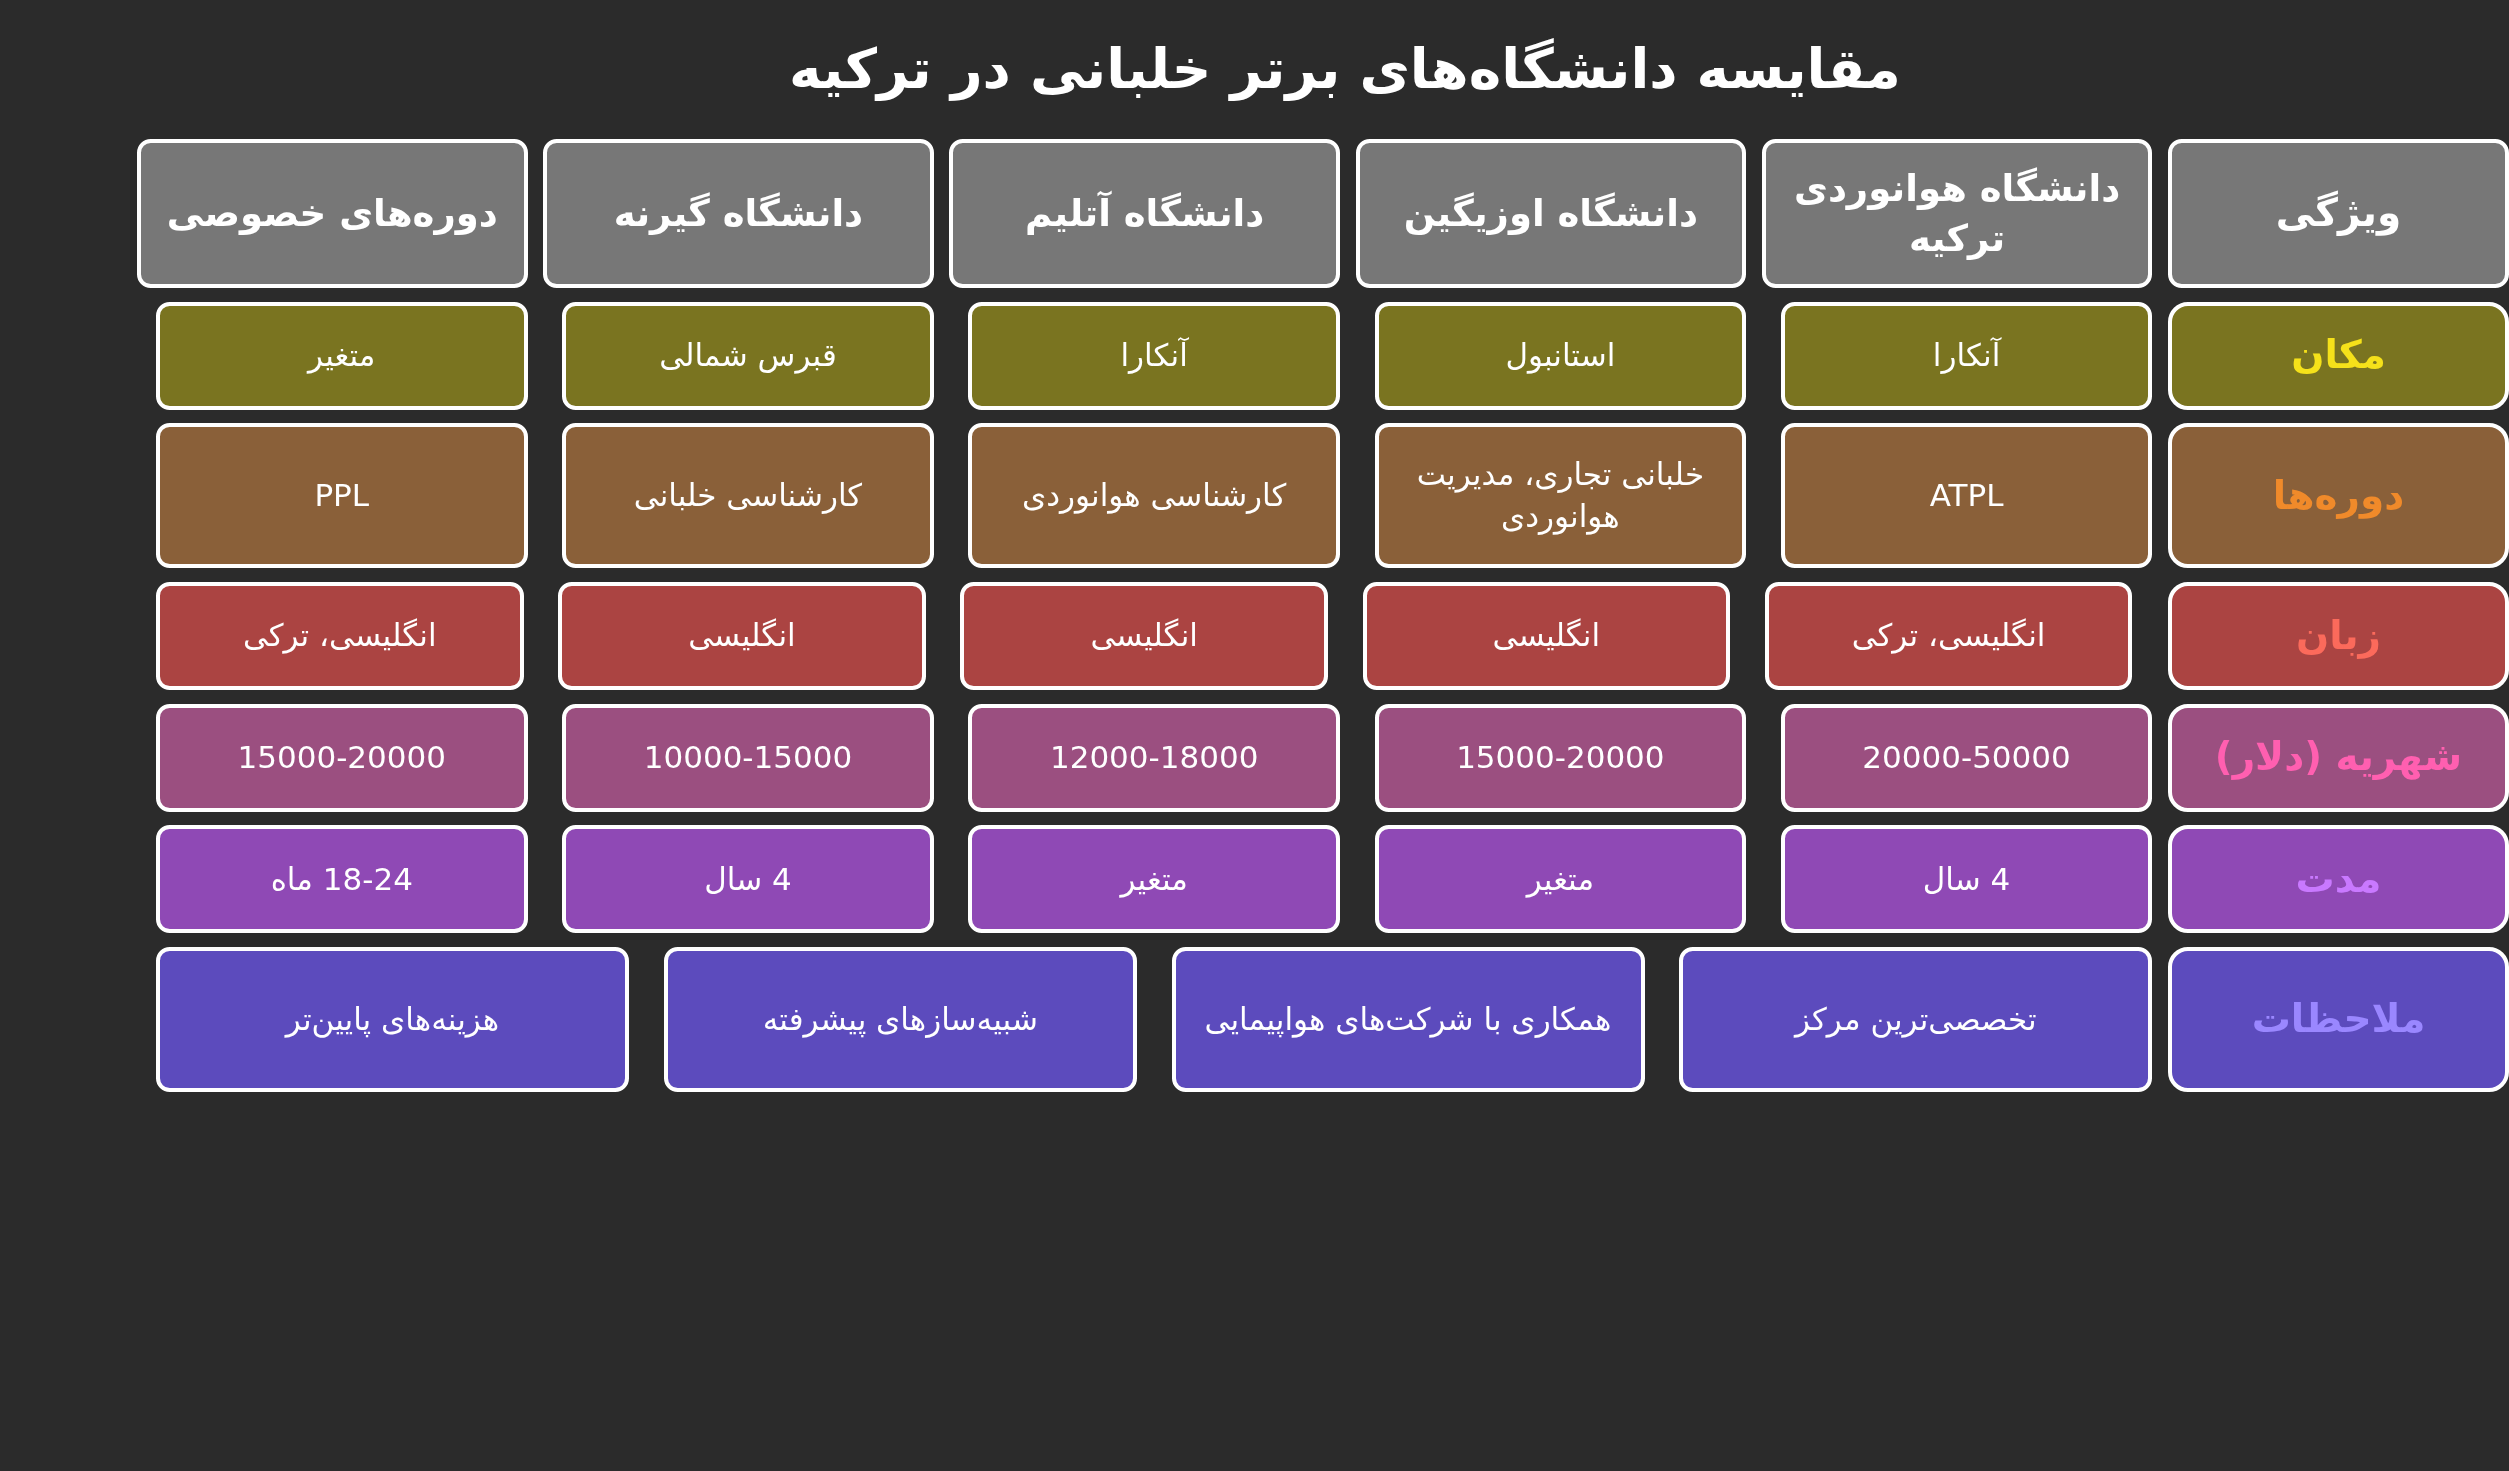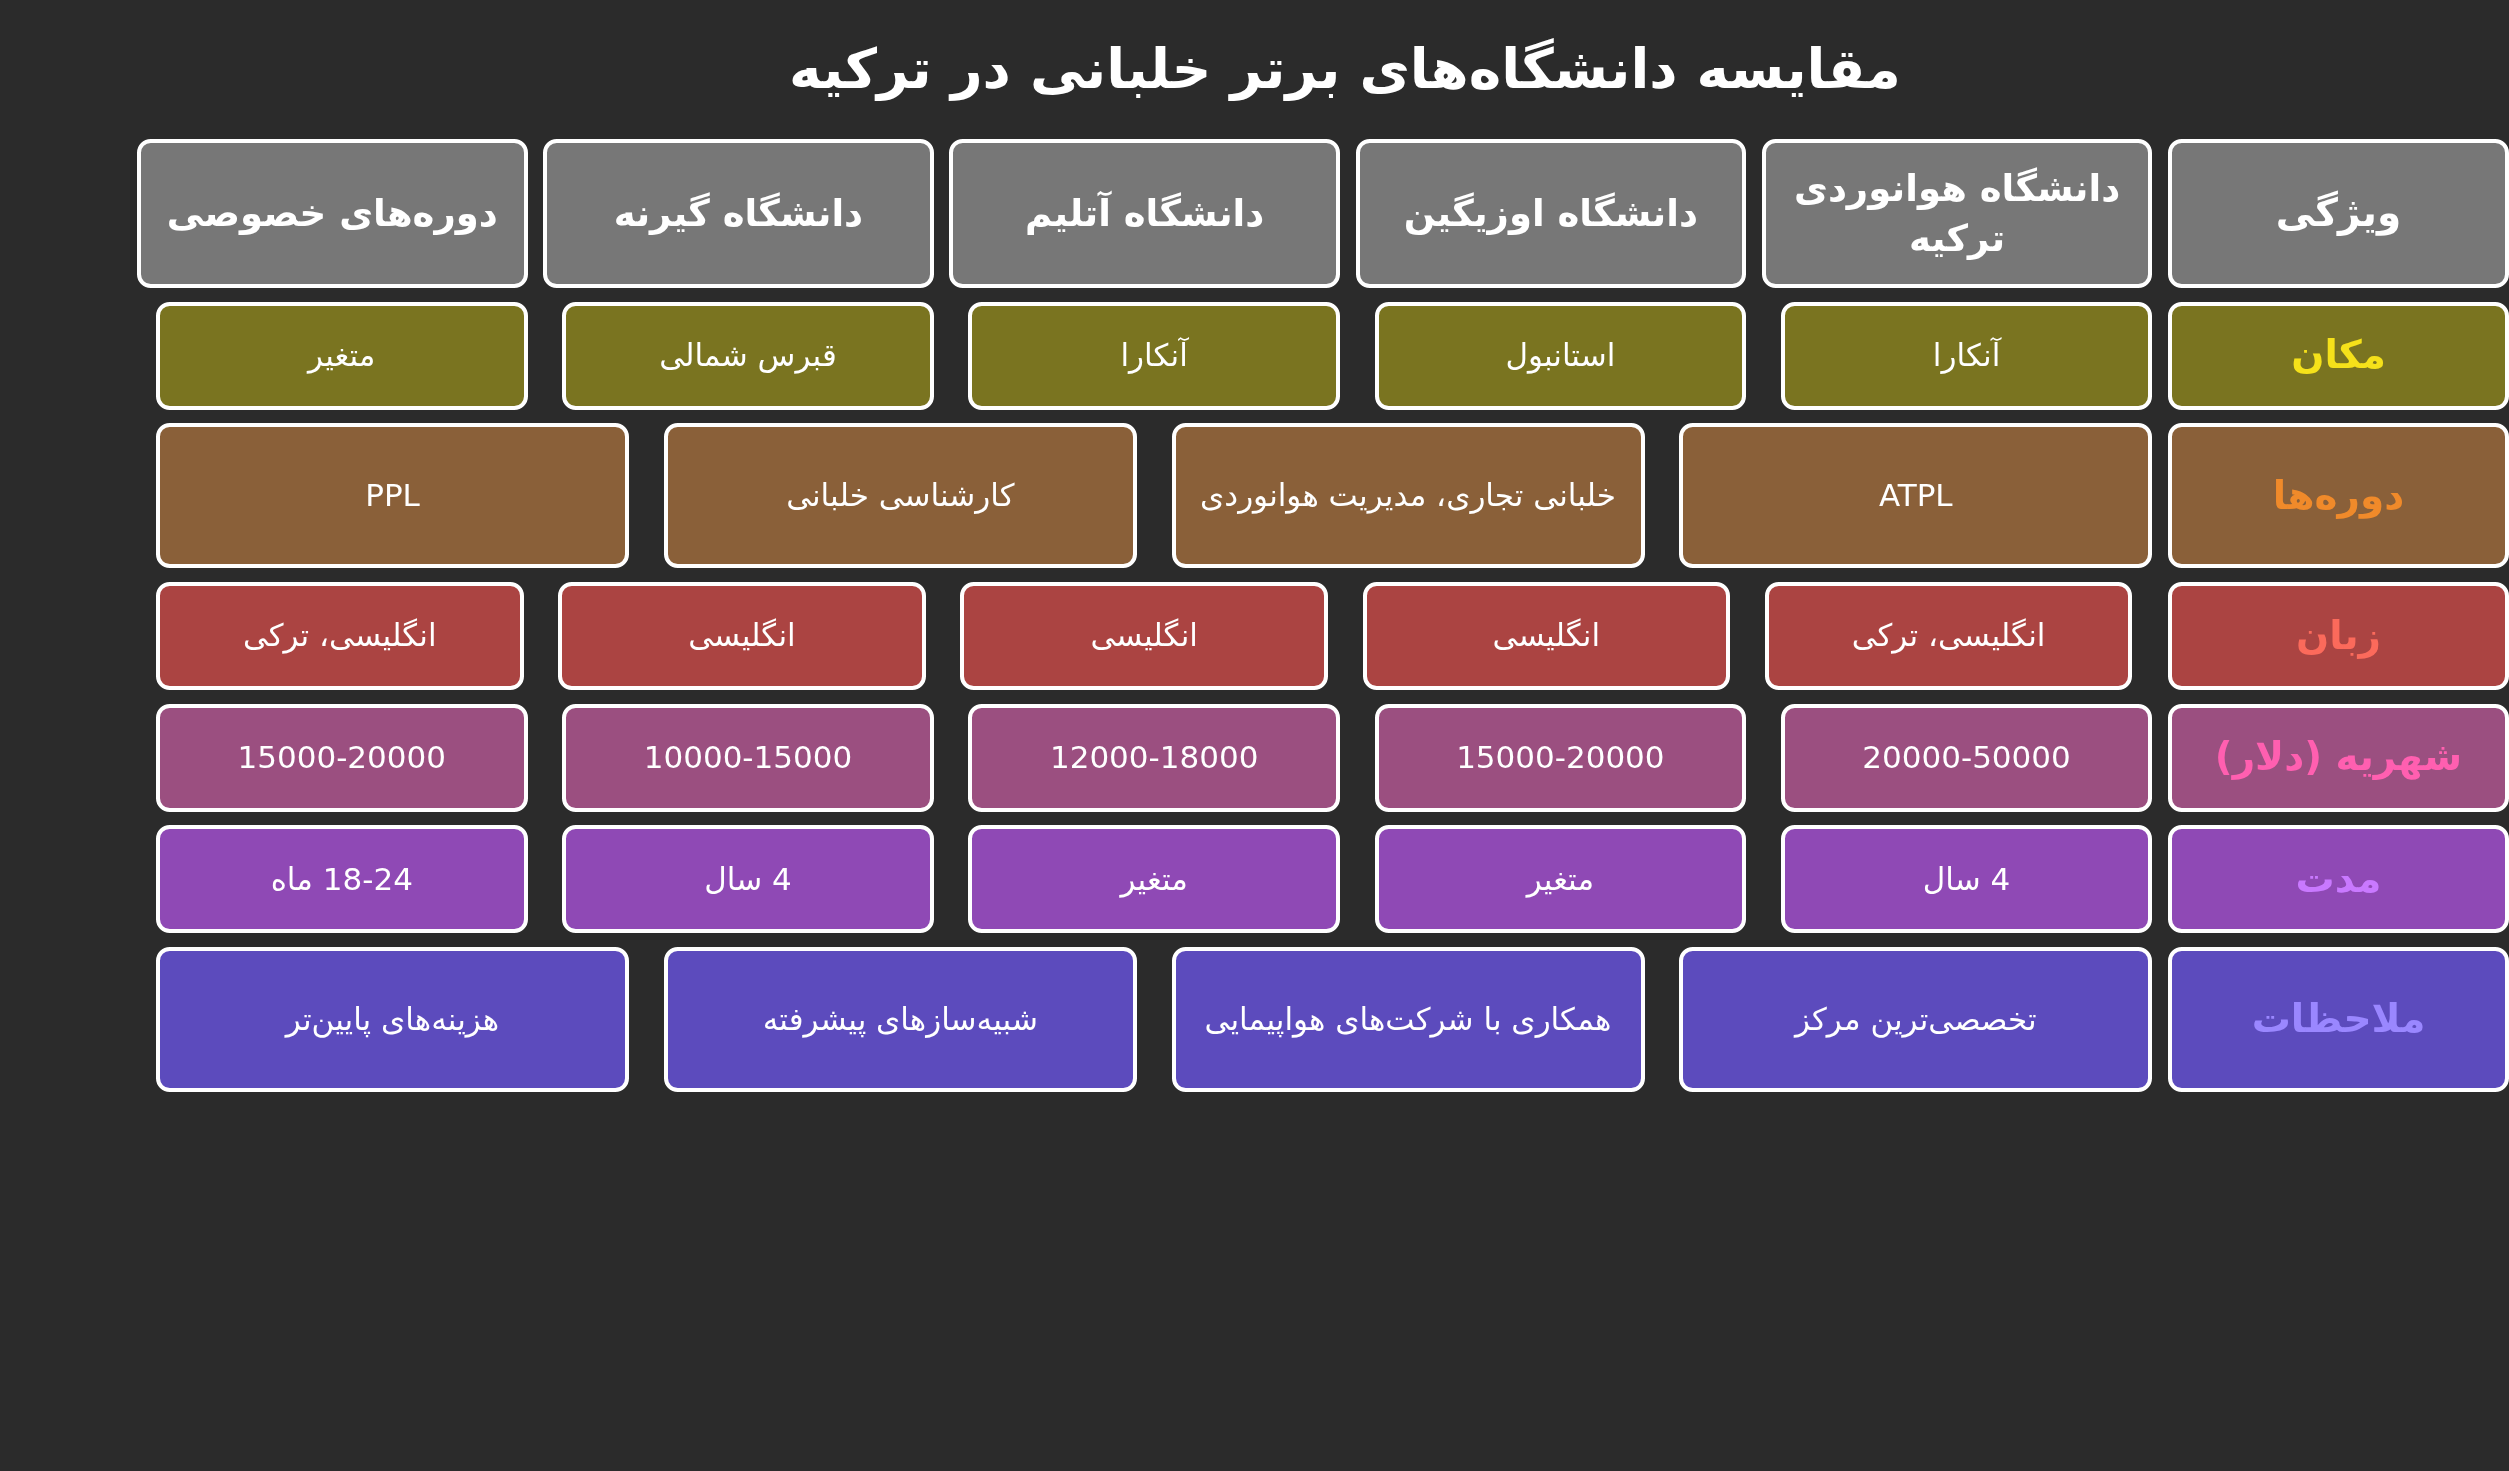--- a/index.html
+++ b/index.html
@@ -75,20 +75,21 @@
     background: #777777;
     font-weight: bold;
     font-size: 37px;
   }
   .row-head .col-label { font-size: 39px; }
 
   
   .label-cell {
     font-weight: bold;
     font-size: 39px;
+    border-radius: 20px;
   }
   .data-cell {
     font-size: 31px;
     font-weight: normal;
     margin-left: 19px;
   }
 
   
   .r-location .cell  { background: #7a7420; }
   .r-location .label-cell { color: #f5e11a; }
@@ -129,20 +130,21 @@
       <div class="cell col-data data-cell">استانبول</div>
       <div class="cell col-data data-cell">آنکارا</div>
       <div class="cell col-data data-cell">قبرس شمالی</div>
       <div class="cell col-data data-cell">متغیر</div>
     </div>
 
     <div class="row row-tall r-courses">
       <div class="cell col-label label-cell">دوره‌ها</div>
       <div class="cell col-data data-cell">ATPL</div>
       <div class="cell col-data data-cell">خلبانی تجاری، مدیریت هوانوردی</div>
+      <div class="cell col-data data-cell">کارشناسی هوانوردی</div>
       <div class="cell col-data data-cell">کارشناسی خلبانی</div>
       <div class="cell col-data data-cell">PPL</div>
     </div>
 
     <div class="row row-body r-language">
       <div class="cell col-label label-cell">زبان</div>
       <div class="cell col-data data-cell">انگلیسی، ترکی</div>
       <div class="cell col-data data-cell">انگلیسی</div>
       <div class="cell col-data data-cell">انگلیسی</div>
       <div class="cell col-data data-cell">انگلیسی</div>

